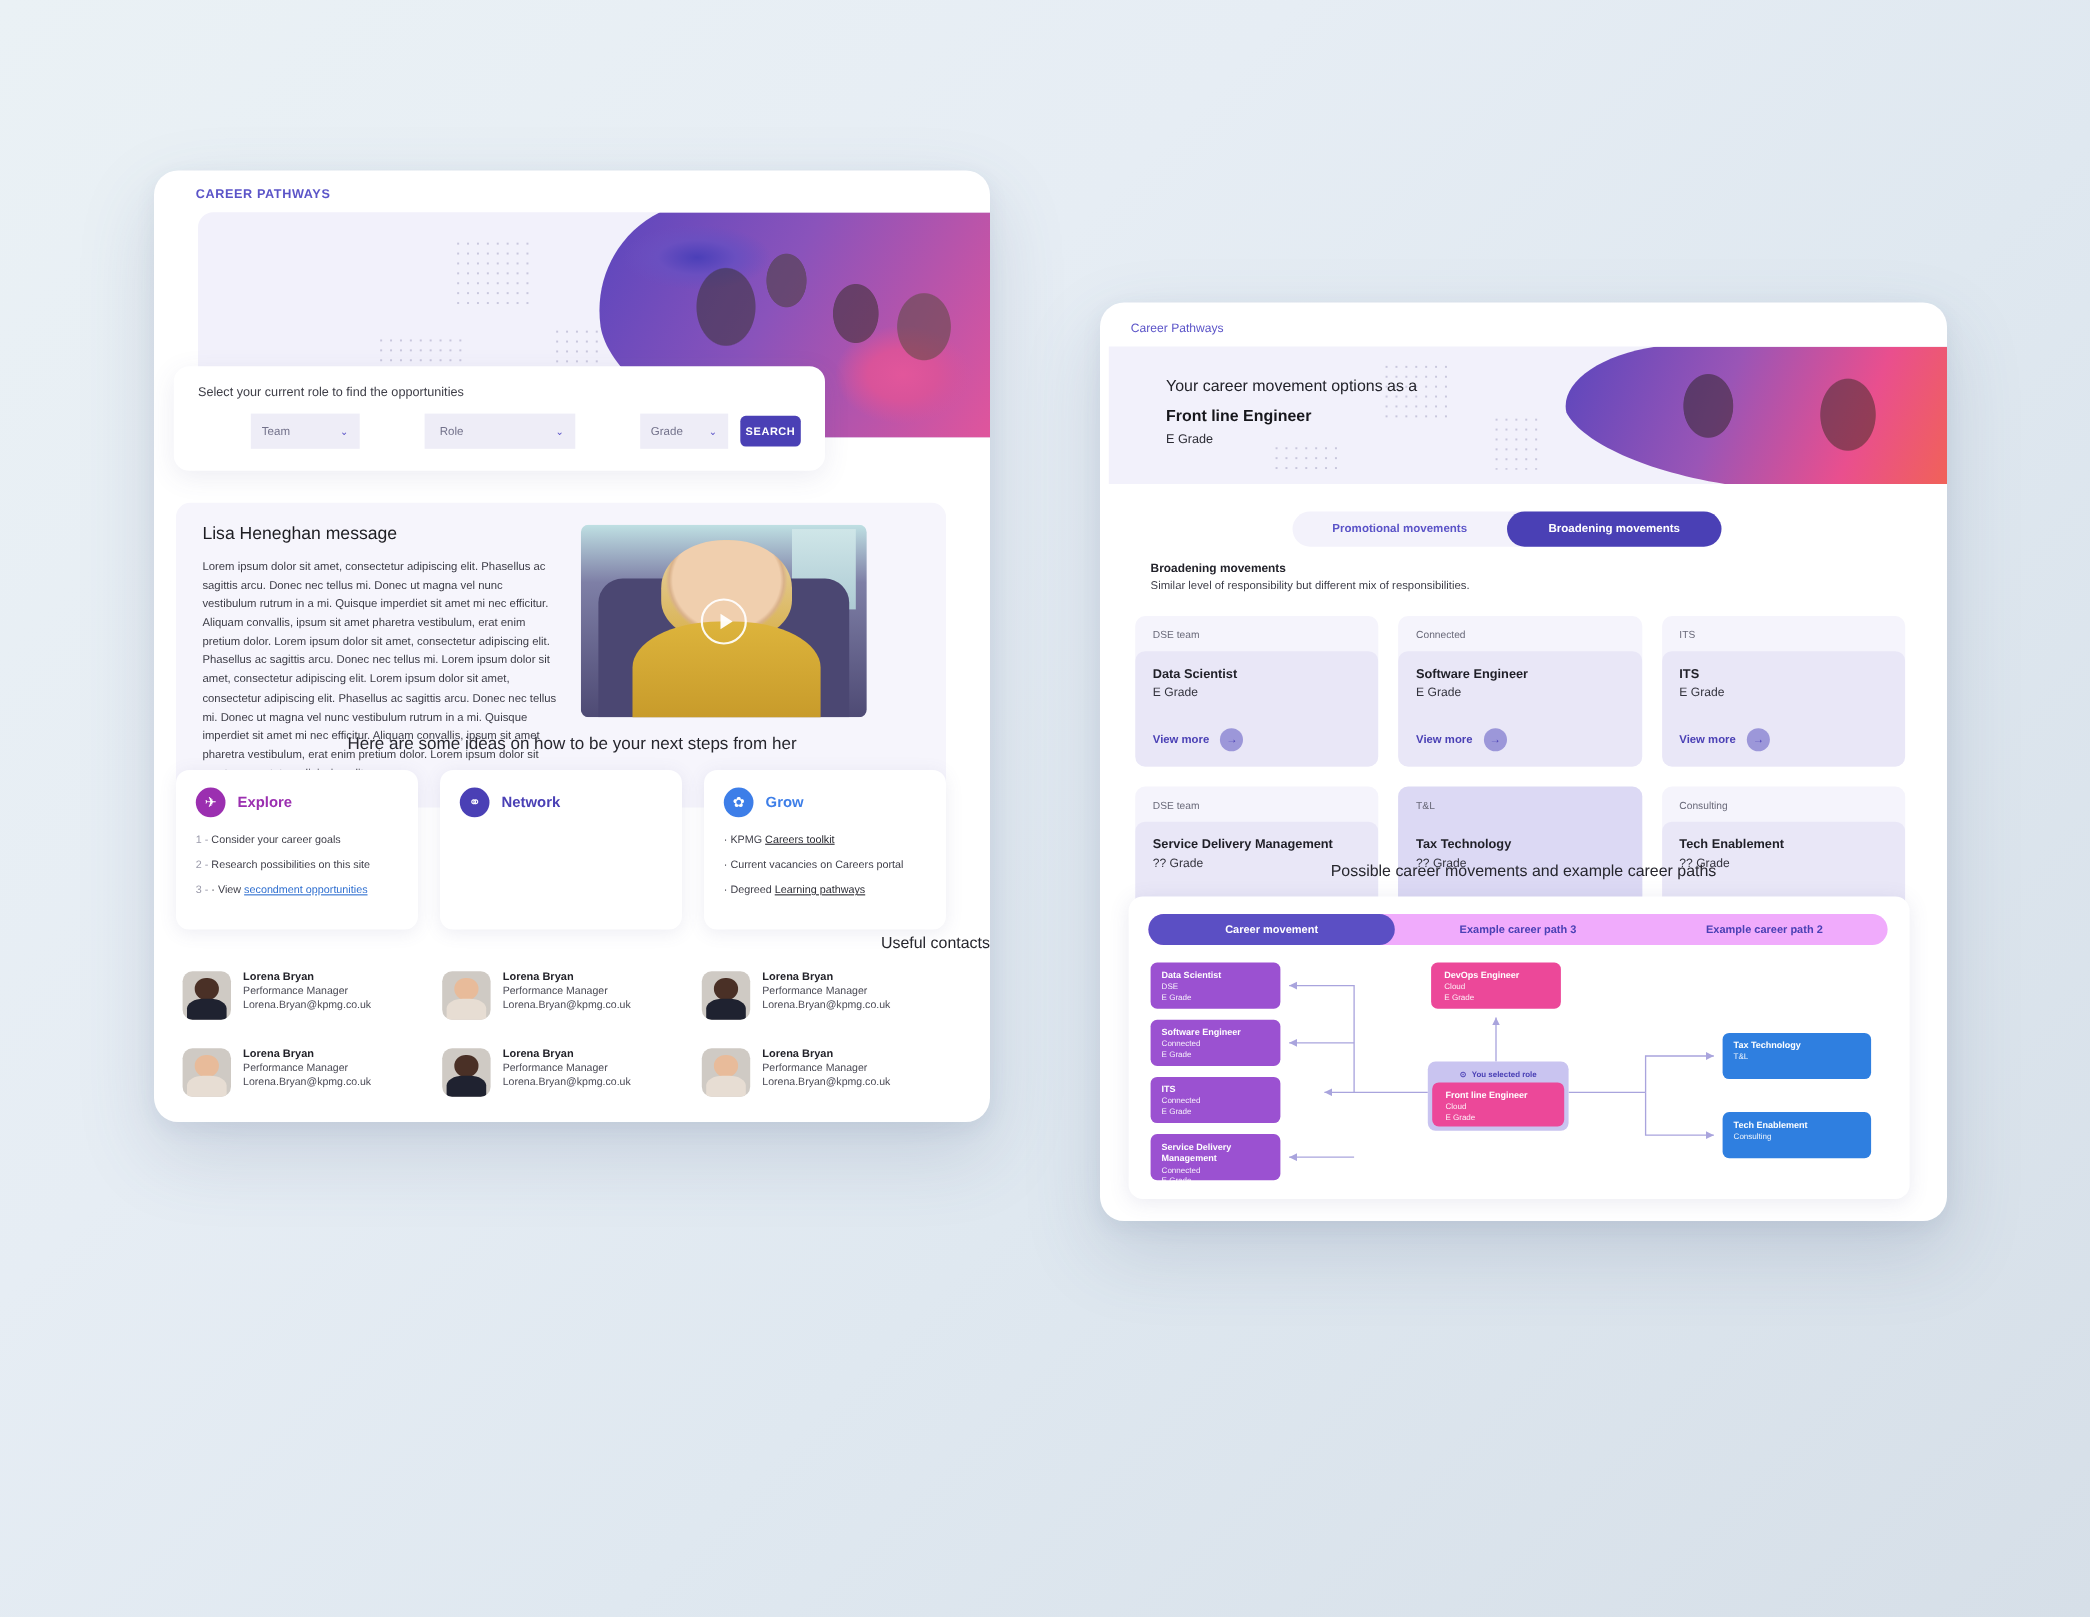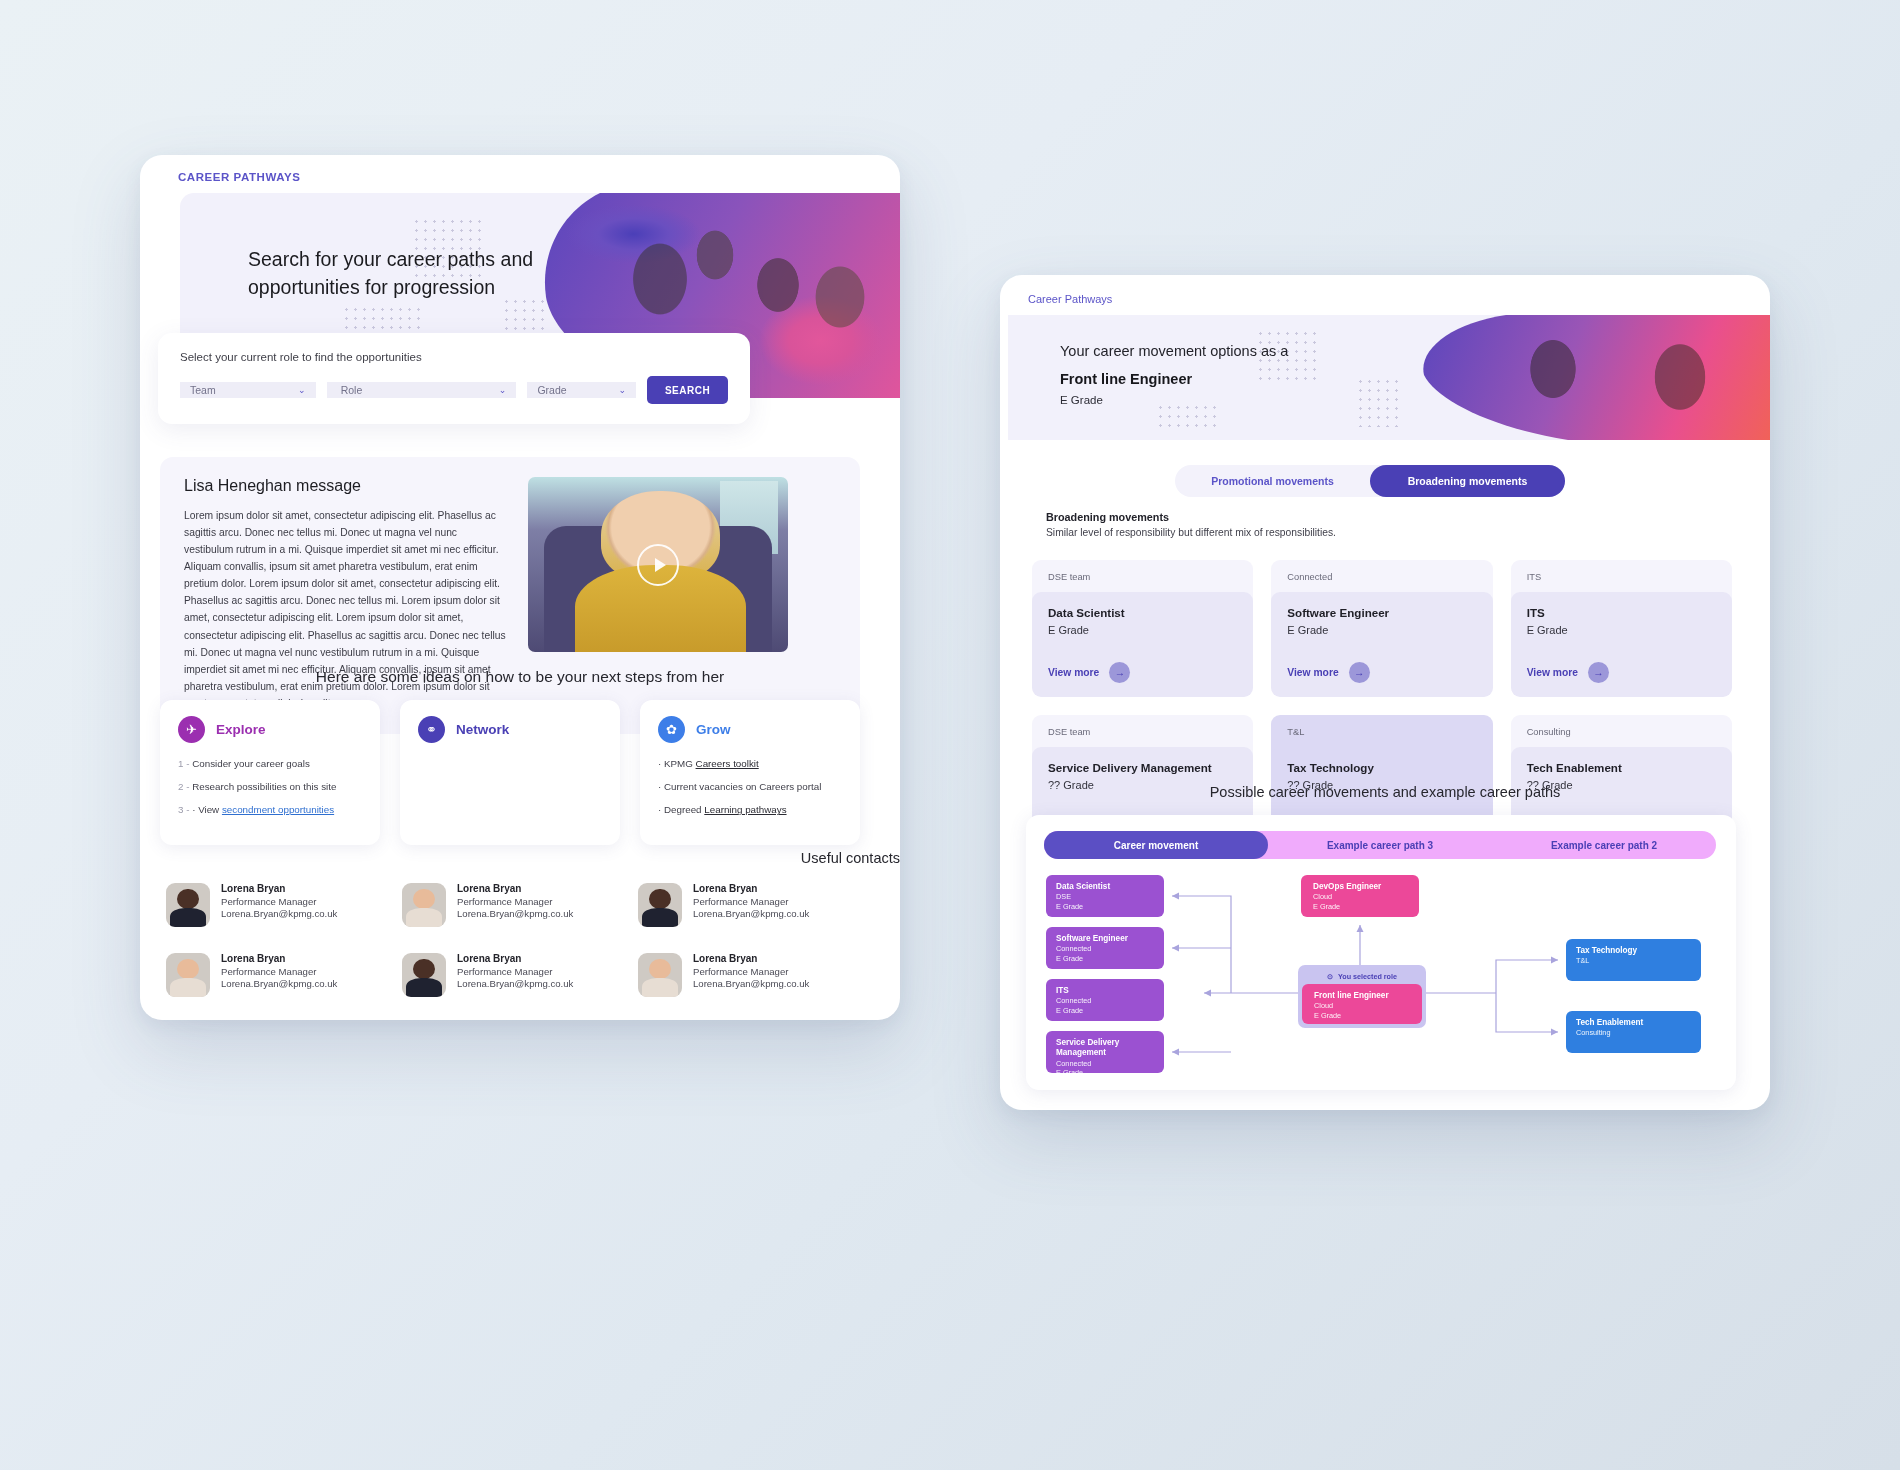--- a/index.html
+++ b/index.html
@@ -62,23 +62,23 @@
   }
 
   .searchcard {
     position: absolute; left: 18px; top: 178px; width: 592px;
     background: #fff; border-radius: 14px; padding: 18px 22px 20px 22px;
     box-shadow: 0 6px 24px rgba(80,80,140,.10);
   }
   .searchcard-label { font-size: 11.5px; color: #3e3e47; margin-bottom: 13px; }
   .searchrow { display: flex; gap: 11px; align-items: center; }
   .select {
-    height: 16px; background: #eeedf7; border-radius: 0;
+    height: 32px; background: #eeedf7; border-radius: 0;
     display: flex; align-items: center; padding: 0 10px;
-    font-size: 10.5px; color: #73728b; position: relative;
+    font-size: 10.5px; color: #73728b; position: relative; margin-left: 48px;
   }
   .select .chev { position: absolute; right: 10px; color: #5b54c8; font-size: 9px; }
   .sel-team { width: 140px; }
   .sel-role { width: 196px; padding-left: 14px; }
   .sel-grade { width: 112px; }
   .searchbtn {
     height: 28px; width: 84px; background: #4a40b5; color: #fff;
     border: none; border-radius: 5px; font-size: 10px; font-weight: bold;
     letter-spacing: .5px; font-family: inherit; cursor: pointer;
   }
@@ -257,21 +257,20 @@
 <body>
 
 <div class="window" id="win1">
 
   <div class="brand1">CAREER PATHWAYS</div>
 
   <div class="hero1">
     <div class="dots" style="left:232px;top:24px;width:70px;height:62px;"></div>
     <div class="dots" style="left:162px;top:112px;width:78px;height:48px;"></div>
     <div class="dots" style="left:322px;top:104px;width:42px;height:58px;"></div>
-    <h1 class="hero1-title">Search for your career paths and opportunities for progression</h1>
     <div class="hero-photo">
       <div class="blob"></div>
       <div class="people"></div>
     </div>
   </div>
 
   <div class="searchcard">
     <div class="searchcard-label">Select your current role to find the opportunities</div>
     <div class="searchrow">
       <div class="select sel-team">

